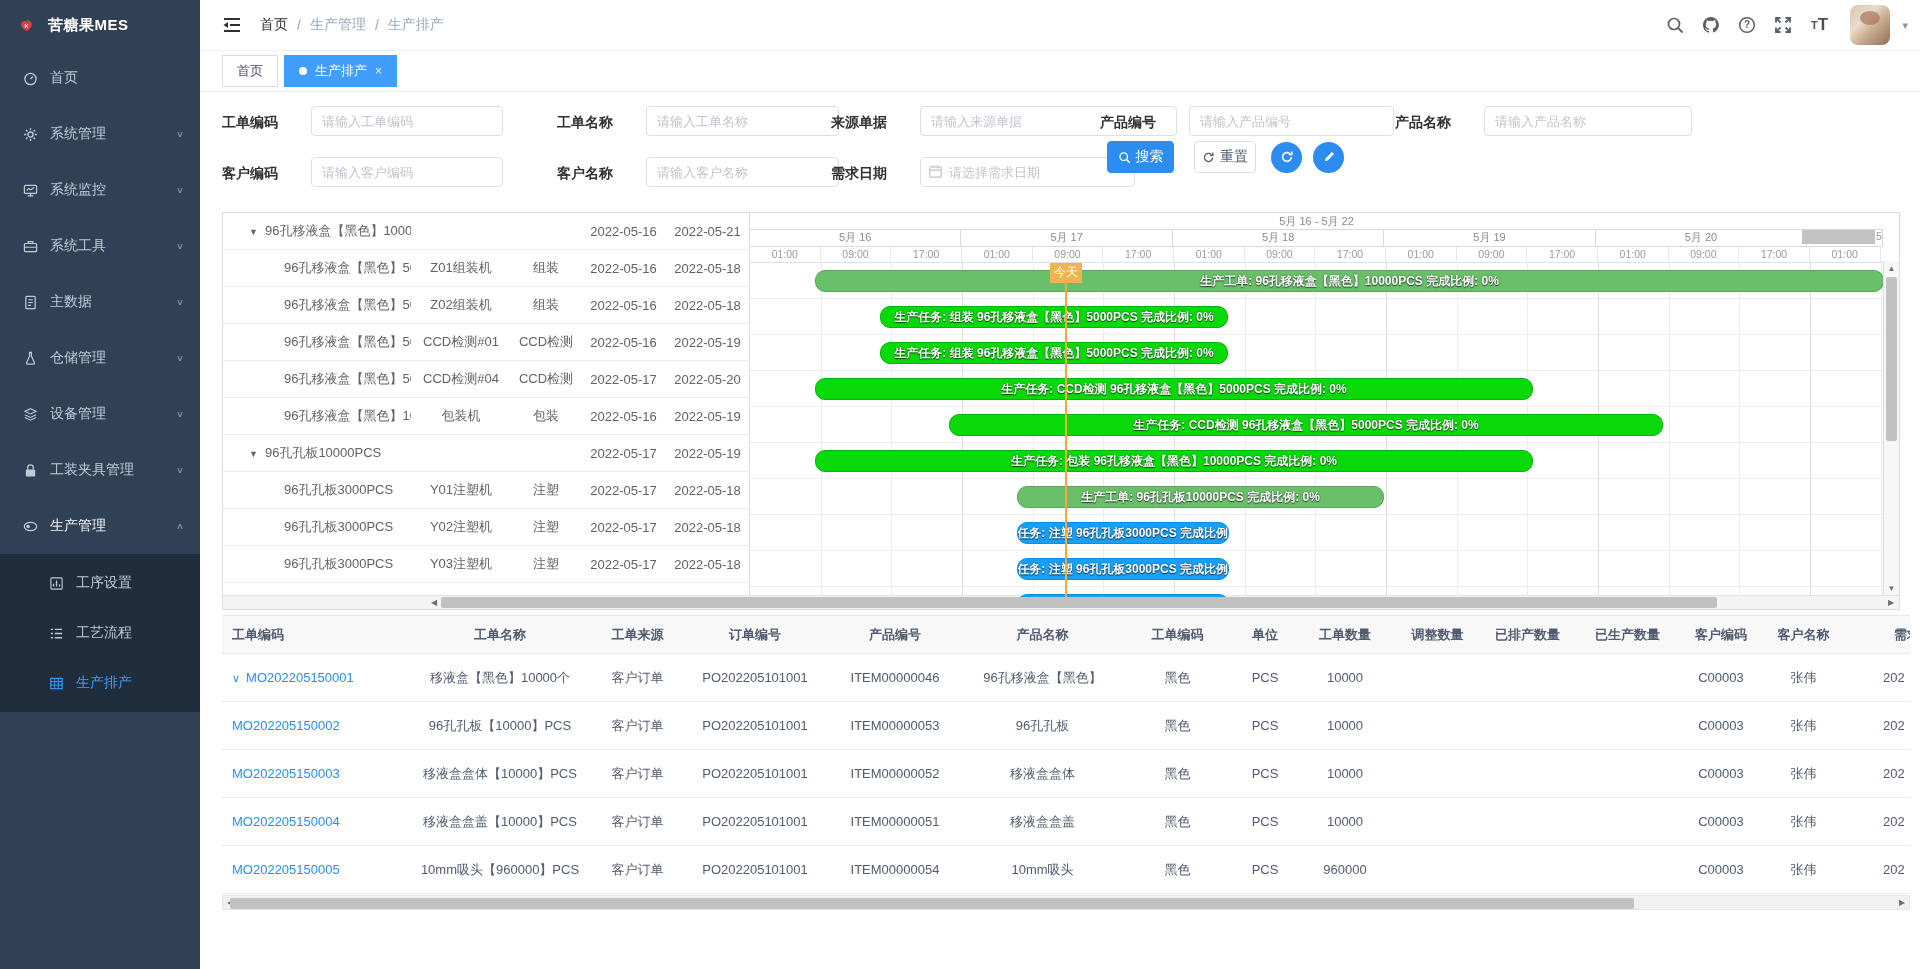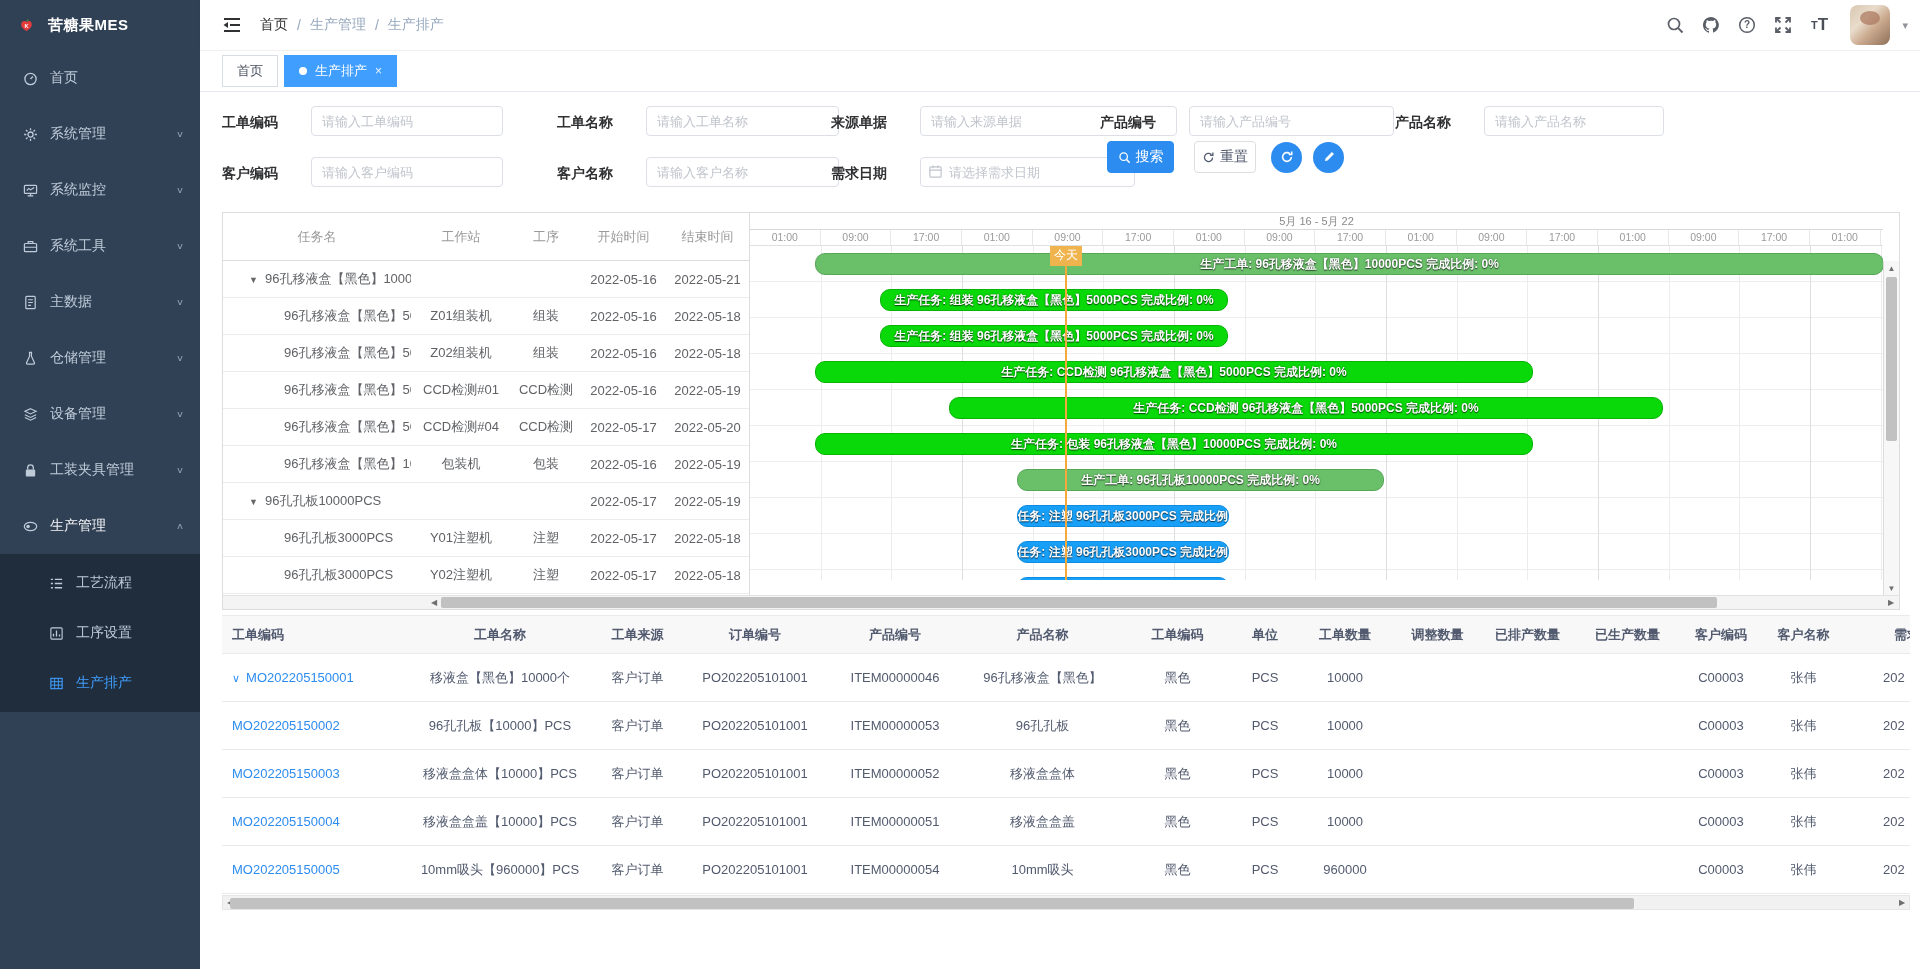--- a/index.html
+++ b/index.html
@@ -51,21 +51,21 @@
   .filters{position:relative;margin-top:14px;height:83px}
   .frow{position:absolute;left:0;right:0;height:32px}
   .frow.r1{top:0}.frow.r2{top:51px}
   .fg{position:absolute;display:flex;height:32px}
   .fg label{width:89px;font-size:14px;font-weight:bold;color:#303133;line-height:32px;white-space:nowrap}
   .fg input{height:30px;border:1px solid #dcdfe6;border-radius:4px;padding:0 10px;font-size:13px;color:#606266;outline:none;box-sizing:border-box;font-family:inherit}
   .fg input::placeholder{color:#c0c4cc}
   .r1 .fg:nth-child(1){left:0}.r1 .fg:nth-child(2){left:335px}.r1 .fg:nth-child(3){left:609px}
   .r1 .fg:nth-child(4){left:878px}.r1 .fg:nth-child(5){left:1173px}
   .r2 .fg:nth-child(1){left:0}.r2 .fg:nth-child(2){left:335px}.r2 .fg:nth-child(3){left:609px}
-  .w1{width:192px}.w2{width:193px}.w3{width:257px}.w4{width:205px}.w5{width:180px}
+  .w1{width:192px}.w2{width:193px}.w3{width:257px}.w4{width:205px}.w5{width:208px}
   .date-wrap{position:relative}
   .date-wrap input{padding-left:28px;width:215px}
   .cal-icon{position:absolute;left:8px;top:7px;width:15px;height:15px;color:#c0c4cc}
   .btns{position:absolute;top:51px;display:flex;align-items:center}
   .btn{height:32px;border-radius:4px;font-size:14px;display:flex;align-items:center;justify-content:center;cursor:pointer;box-sizing:border-box;gap:5px}
   .btn-primary{position:absolute;left:885px;width:67px;background:#2d8cf0;color:#fff;border:1px solid #2d8cf0}
   .btn-plain{position:absolute;left:972px;width:62px;background:#fff;color:#515a6e;border:1px solid #dcdee2}
   .btn-circle{position:absolute;width:31px;height:31px;border-radius:50%;background:#2d8cf0;color:#fff;display:flex;align-items:center;justify-content:center;cursor:pointer}
   .btn-circle svg{width:14px;height:14px}
   .bc1{left:1049px}.bc2{left:1091px}
@@ -228,33 +228,33 @@
               <circle cx="5.4" cy="8" r="1.9" fill="currentColor"></circle>
             </svg>
           </span>
           <span class="s-label">生产管理</span>
           <span class="s-chev">∧</span>
         </div>
         <div class="submenu">
           <div class="s-sub">
             <span class="s-icon">
               <svg viewBox="0 0 16 16">
-                <path d="M2 3.5h2.2M6.2 3.5H14M2 8h2.2M6.2 8H14M2 12.5h2.2M6.2 12.5H14" stroke="currentColor" stroke-width="1.4"></path>
-              </svg>
-            </span>
-            <span>工艺流程</span>
-          </div>
-          <div class="s-sub">
-            <span class="s-icon">
-              <svg viewBox="0 0 16 16">
                 <rect x="2" y="2" width="12" height="12" rx="1" fill="none" stroke="currentColor" stroke-width="1.2"></rect>
                 <path d="M4.8 11.3V8.2M8 11.3V4.8M11.2 11.3V9" stroke="currentColor" stroke-width="1.4"></path>
               </svg>
             </span>
             <span>工序设置</span>
+          </div>
+          <div class="s-sub">
+            <span class="s-icon">
+              <svg viewBox="0 0 16 16">
+                <path d="M2 3.5h2.2M6.2 3.5H14M2 8h2.2M6.2 8H14M2 12.5h2.2M6.2 12.5H14" stroke="currentColor" stroke-width="1.4"></path>
+              </svg>
+            </span>
+            <span>工艺流程</span>
           </div>
           <div class="s-sub active">
             <span class="s-icon">
               <svg viewBox="0 0 16 16">
                 <rect x="2" y="2.5" width="12" height="11" fill="none" stroke="currentColor" stroke-width="1.2"></rect>
                 <path d="M2 6h12M2 9.7h12M6 2.5v11M10 2.5v11" stroke="currentColor" stroke-width="1"></path>
               </svg>
             </span>
             <span>生产排产</span>
           </div>
@@ -390,27 +390,20 @@
           <span class="btn-circle bc2">
             <svg viewBox="0 0 16 16">
                 <path d="M11.3 2.3l2.4 2.4L6.4 12l-3 .7.7-3z" fill="#fff"></path>
               </svg>
           </span>
         </div>
       </div>
 
       <div class="gantt">
         <div class="g-grid">
-          <div class="g-gh" id="g-grid-head">
-              <div class="gc c-name">任务名</div>
-              <div class="gc c-station">工作站</div>
-              <div class="gc c-process">工序</div>
-              <div class="gc c-start">开始时间</div>
-              <div class="gc c-end">结束时间</div>
-            </div>
           <div id="g-grid-body">
               <div class="g-row lv0">
                 <div class="gc c-name"><span class="caret">▼</span><span>96孔移液盒【黑色】10000PCS</span></div>
                 <div class="gc c-station"></div>
                 <div class="gc c-process"></div>
                 <div class="gc c-start">2022-05-16</div>
                 <div class="gc c-end">2022-05-21</div>
               </div>
               <div class="g-row lv1">
                 <div class="gc c-name"><span>96孔移液盒【黑色】5000PCS</span></div>
@@ -474,20 +467,30 @@
                 <div class="gc c-process">注塑</div>
                 <div class="gc c-start">2022-05-17</div>
                 <div class="gc c-end">2022-05-18</div>
               </div>
             </div>
         </div>
         <div class="g-right">
           <div class="t-week">
             <span>5月 16 - 5月 22</span>
           </div>
+          <div class="t-days" id="t-days">
+              <div class="t-day" style="width:212px">5月 16</div>
+              <div class="t-day" style="width:212px">5月 17</div>
+              <div class="t-day" style="width:212px">5月 18</div>
+              <div class="t-day" style="width:212px">5月 19</div>
+              <div class="t-day" style="width:212px">5月 20</div>
+              <div class="t-day" style="width:76px">5月 21</div>
+              <div class="scroll-ghost" style="left:1052px;width:73px"></div>
+              <span class="ghost-5" style="left:1126px">5</span>
+            </div>
           <div class="t-hours" id="t-hours">
               <div class="t-hour" style="width:70.66666666666667px">01:00</div>
               <div class="t-hour" style="width:70.66666666666667px">09:00</div>
               <div class="t-hour" style="width:70.66666666666667px">17:00</div>
               <div class="t-hour" style="width:70.66666666666667px">01:00</div>
               <div class="t-hour" style="width:70.66666666666667px">09:00</div>
               <div class="t-hour" style="width:70.66666666666667px">17:00</div>
               <div class="t-hour" style="width:70.66666666666667px">01:00</div>
               <div class="t-hour" style="width:70.66666666666667px">09:00</div>
               <div class="t-hour" style="width:70.66666666666667px">17:00</div>

